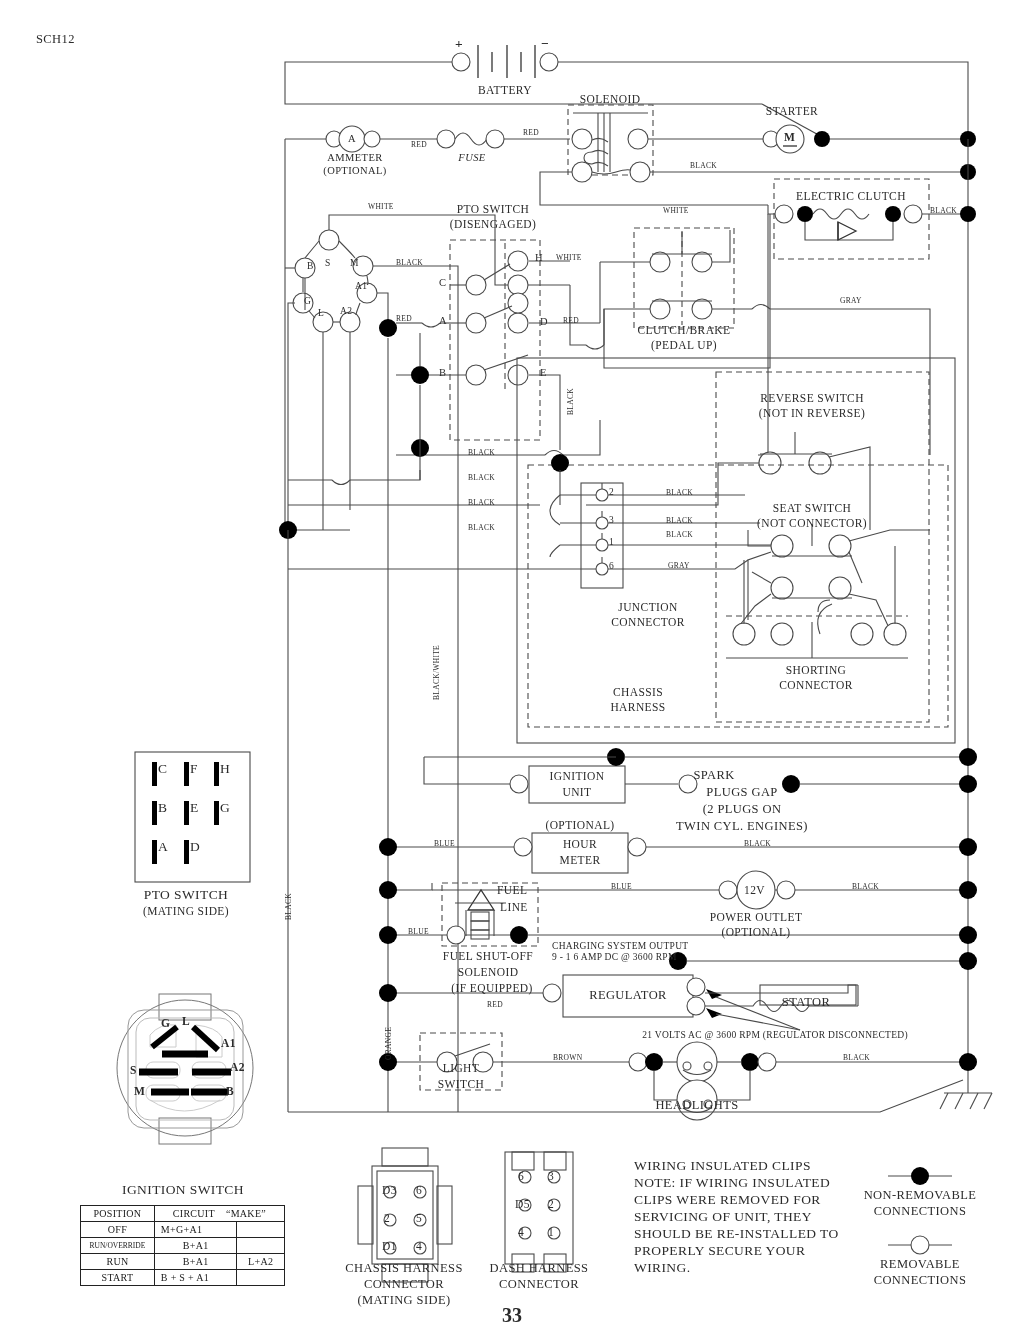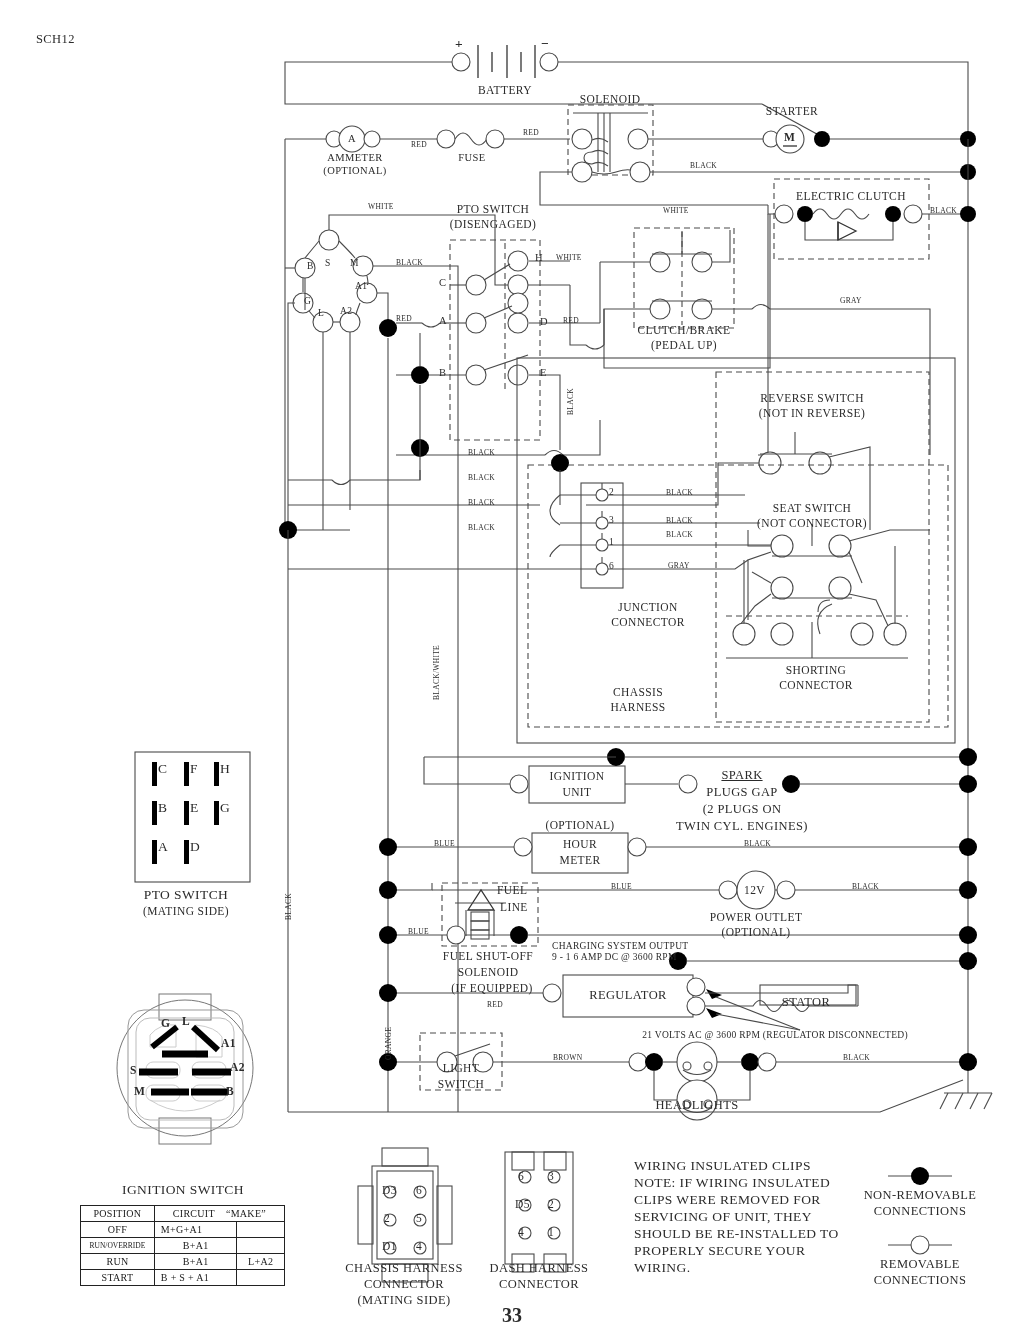--- a/index.html
+++ b/index.html
@@ -485,21 +485,21 @@
 
 <div class="lbl t12" style="left:36px;top:32px;">SCH12</div>
 
 <div class="lbl t13 bold" style="left:455px;top:36px;">+</div>
 <div class="lbl t13 bold" style="left:541px;top:36px;">−</div>
 <div class="lbl t11 ctr" style="left:505px;top:84px;">BATTERY</div>
 
 <div class="lbl t10" style="left:348px;top:133px;">A</div>
 <div class="lbl t10 ctr" style="left:355px;top:152px;">AMMETER</div>
 <div class="lbl t10 ctr" style="left:355px;top:165px;">(OPTIONAL)</div>
-<div class="lbl t10 ctr" style="left:472px;top:152px;">FUSE</div>
+<div class="lbl t10 ctr" style="left:472px;top:152px;font-style:italic;">FUSE</div>
 <div class="lbl t7" style="left:411px;top:140px;">RED</div>
 <div class="lbl t7" style="left:523px;top:128px;">RED</div>
 
 <div class="lbl t11 ctr" style="left:610px;top:93px;">SOLENOID</div>
 <div class="lbl t11 ctr" style="left:792px;top:105px;">STARTER</div>
 <div class="lbl t11 bold" style="left:784px;top:131px;">M</div>
 <div class="lbl t7" style="left:690px;top:161px;">BLACK</div>
 
 <div class="lbl t11 ctr" style="left:851px;top:190px;">ELECTRIC CLUTCH</div>
 <div class="lbl t7" style="left:930px;top:206px;">BLACK</div>
@@ -563,21 +563,21 @@
 <div class="lbl t7" style="left:668px;top:561px;">GRAY</div>
 
 <div class="lbl t7 vert" style="left:432px;top:700px;transform:rotate(-90deg);">BLACK/WHITE</div>
 <div class="lbl t7 vert" style="left:284px;top:920px;transform:rotate(-90deg);">BLACK</div>
 <div class="lbl t7 vert" style="left:384px;top:1060px;transform:rotate(-90deg);">ORANGE</div>
 <div class="lbl t7 vert" style="left:566px;top:415px;transform:rotate(-90deg);">BLACK</div>
 
 <div class="lbl t11 ctr" style="left:577px;top:770px;">IGNITION</div>
 <div class="lbl t11 ctr" style="left:577px;top:786px;">UNIT</div>
 
-<div class="lbl t12 ctr" style="left:742px;top:768px;text-decoration:underline;">SPARK</div>
+<div class="lbl t12 ctr" style="left:714px;top:768px;">SPARK</div>
 <div class="lbl t12 ctr" style="left:742px;top:785px;">PLUGS GAP</div>
 <div class="lbl t12 ctr" style="left:742px;top:802px;">(2 PLUGS ON</div>
 <div class="lbl t12 ctr" style="left:742px;top:819px;">TWIN CYL. ENGINES)</div>
 
 <div class="lbl t11 ctr" style="left:580px;top:819px;">(OPTIONAL)</div>
 <div class="lbl t11 ctr" style="left:580px;top:838px;">HOUR</div>
 <div class="lbl t11 ctr" style="left:580px;top:854px;">METER</div>
 <div class="lbl t7" style="left:434px;top:839px;">BLUE</div>
 <div class="lbl t7" style="left:744px;top:839px;">BLACK</div>
 

